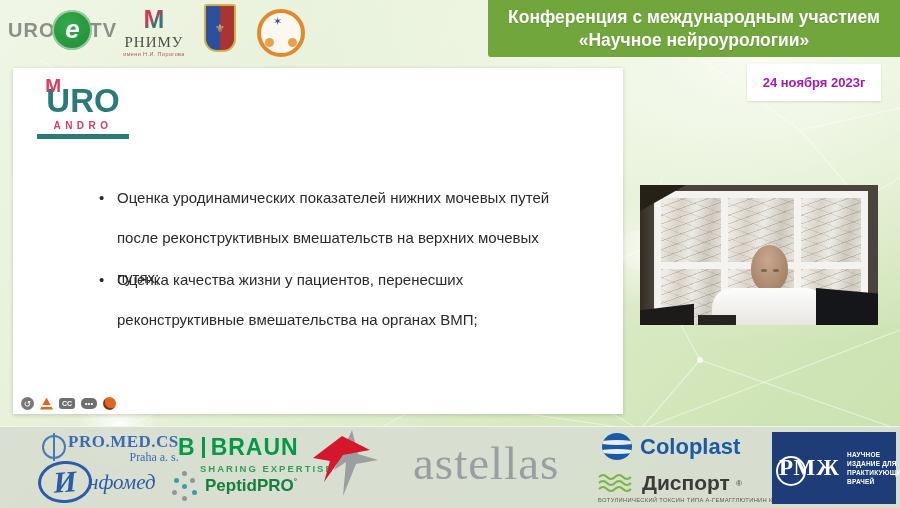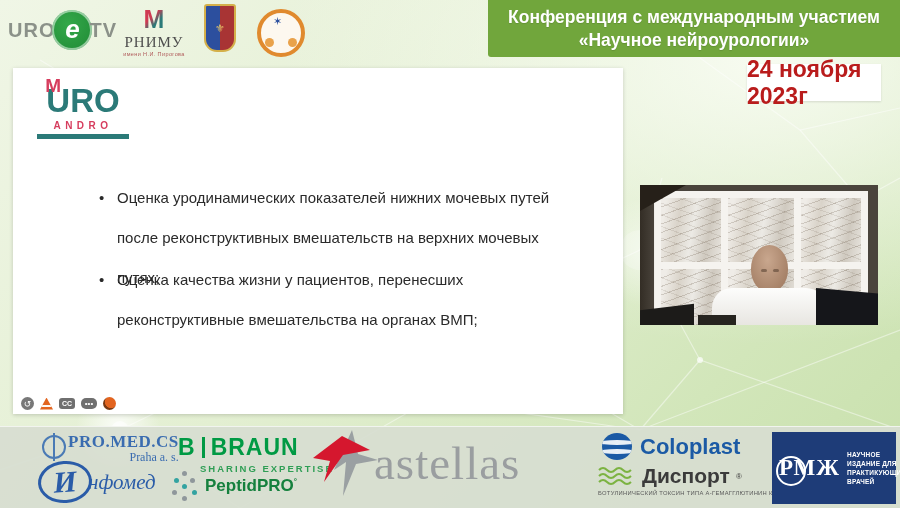--- a/index.html
+++ b/index.html
@@ -32,21 +32,21 @@
   .prog-circle{width:40px;height:40px;border:4px solid #e08a2e;border-radius:50%;background:#fdf8ef;position:relative;}
   .prog-star{position:absolute;left:12px;top:2px;color:#2b4f9e;font-size:11px;}
   .prog-dot{position:absolute;width:9px;height:9px;border-radius:50%;background:#e9a24b;bottom:6px;}
   .prog-dot.l{left:4px;} .prog-dot.r{right:4px;}
   .prog-lines .pl{width:48px;height:5px;background:#e49a40;opacity:.8;border-radius:1px;margin:2px 0;}
   .banner{position:absolute;left:488px;top:0;width:412px;height:57px;background:#71a63c;color:#fff;
     display:flex;flex-direction:column;align-items:center;justify-content:center;
     font-weight:700;font-size:17.5px;line-height:23px;text-align:center;border-radius:0 0 0 3px;
     text-shadow:0 1px 1px rgba(0,0,0,.12);}
   .datebox{position:absolute;left:747px;top:64px;width:134px;height:37px;background:#fff;z-index:3;
-    display:flex;align-items:center;justify-content:center;font-size:23px;font-weight:700;color:#b91c1c;
+    display:flex;align-items:center;justify-content:center;font-size:13px;font-weight:700;color:#a21caf;
     box-shadow:0 1px 2px rgba(0,0,0,.12);}
   
   .slide{position:absolute;left:13px;top:68px;width:610px;height:346px;background:#fff;z-index:2;
     box-shadow:0 1px 4px rgba(0,0,0,.18);}
   .ualogo{position:absolute;left:22px;top:16px;width:96px;text-align:center;}
   .ua-row{position:relative;display:inline-block;font-weight:800;font-size:33px;line-height:1;color:#2b7a78;letter-spacing:0;}
   .ua-m{position:absolute;left:-1px;top:-8px;font-size:19px;font-weight:800;color:#d63d5e;}
   .ua-andro{font-size:10px;font-weight:700;color:#d63d5e;letter-spacing:4.5px;margin-top:3px;}
   .ua-bar{height:5px;width:92px;background:#2b7a78;margin:3px auto 0;}
   .slide-title{position:absolute;left:0;top:40px;width:100%;text-align:center;text-indent:30px;
@@ -101,29 +101,29 @@
   .bbraun{left:178px;top:7px;}
   .bb-row{display:flex;align-items:center;gap:6px;color:#009a44;font-weight:800;font-size:23px;letter-spacing:1px;}
   .bb-sep{width:3px;height:21px;background:#009a44;}
   .bb-tag{font-size:9.5px;letter-spacing:2px;color:#2f9e55;font-weight:600;margin:2px 0 0 22px;}
   .peptidpro{left:172px;top:44px;display:flex;align-items:center;gap:7px;}
   .pp-dots{position:relative;width:26px;height:30px;}
   .pp-dots i{position:absolute;width:5px;height:5px;border-radius:50%;}
   .pp-t{background:#33a3a1;} .pp-g{background:#8f979b;}
   .pp-text{font-size:17px;font-weight:700;color:#15803d;}
   .pp-reg{font-size:8px;vertical-align:super;}
-  .astellas{left:310px;top:1px;display:flex;align-items:center;}
+  .astellas{left:310px;top:1px;display:flex;align-items:center;gap:39px;}
   .ast-text{font-family:"Liberation Serif",serif;font-size:47px;color:#9a9ea0;letter-spacing:1px;margin-left:-12px;}
   .coloplast{left:602px;top:6px;display:flex;align-items:center;gap:8px;}
   .cp-globe{width:30px;height:27px;border-radius:50%;background:#1b5aa5;position:relative;overflow:hidden;}
   .cp-globe b{position:absolute;left:-3px;width:36px;height:5px;border-radius:50%;background:rgba(255,255,255,.9);}
   .cp-l1{top:7px;} .cp-l2{top:16px;}
   .cp-text{font-size:22px;font-weight:700;color:#1b5aa5;}
   .dysport{left:598px;top:37px;}
-  .dy-row{display:flex;align-items:center;gap:6px;}
+  .dy-row{display:flex;align-items:center;gap:6px;margin-top:7px;}
   .dy-text{font-size:21px;font-weight:800;color:#3b3b3b;}
   .dy-reg{font-size:8px;vertical-align:super;color:#3b3b3b;}
   .dy-sub{font-size:5.8px;color:#5a5a5a;letter-spacing:.3px;margin-top:2px;white-space:nowrap;}
   .rmj{left:772px;top:5px;width:124px;height:72px;background:#1e3c78;display:flex;align-items:center;gap:7px;
     padding:0 7px;box-sizing:border-box;}
   .rmj-wrap{position:relative;flex:0 0 56px;text-align:center;}
   .rmj-ring{position:absolute;left:-3px;top:1px;width:26px;height:26px;border:2.5px solid #fff;border-radius:50%;}
   .rmj-name{position:relative;color:#fff;font-family:"Liberation Serif",serif;font-weight:700;font-size:23px;letter-spacing:1px;}
   .rmj-sub{color:#fff;font-size:6.5px;line-height:9px;font-weight:600;text-transform:uppercase;width:58px;letter-spacing:.2px;}
 </style>

